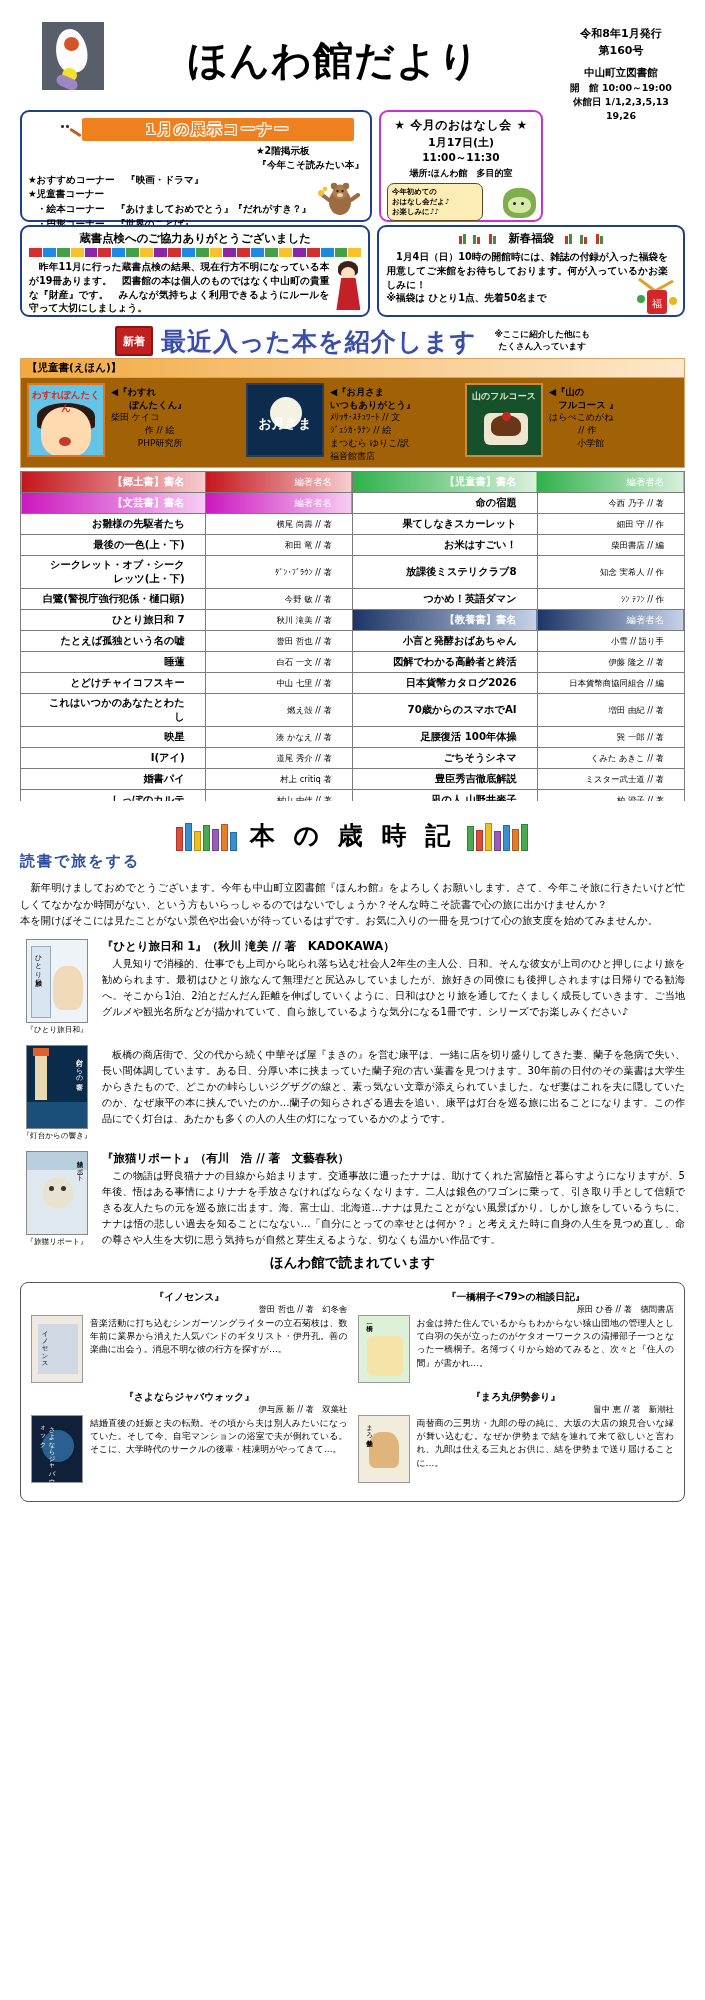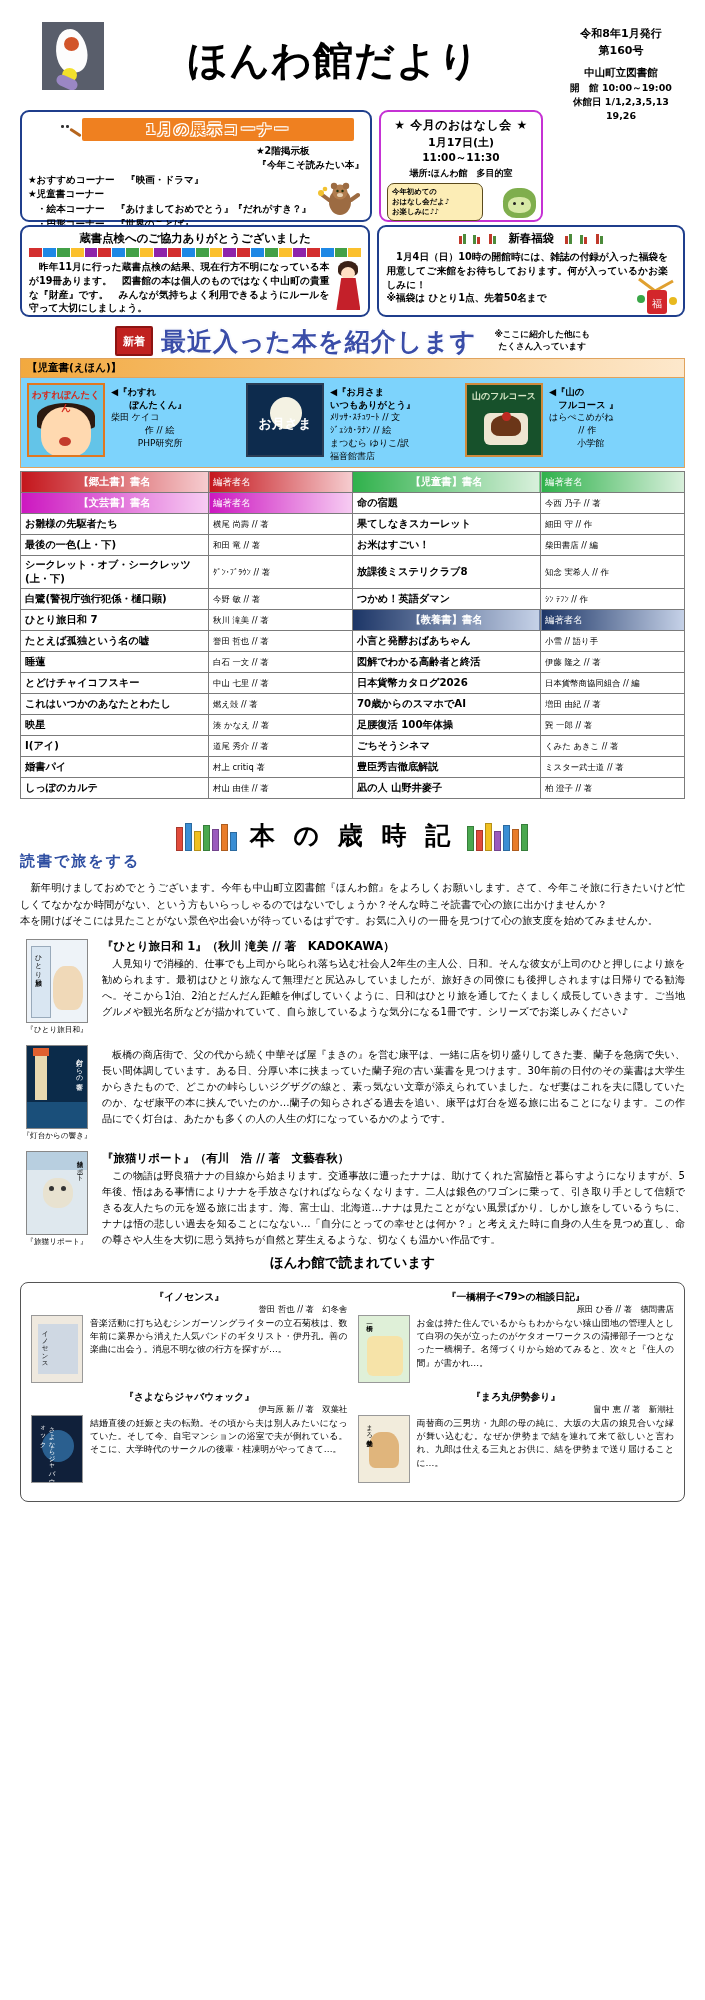--- a/index.html
+++ b/index.html
@@ -116,21 +116,21 @@
     text-shadow:-1px -1px 0 #fff,1px -1px 0 #fff,-1px 1px 0 #fff,1px 1px 0 #fff,0 0 2px #8e9fe0;
   }
   .newnote{font-size:8.6px;line-height:1.35;font-weight:bold;text-align:center;margin-left:10px;}
 
   
   .pbwrap{border:1px solid #e0a35e;box-sizing:border-box;}
   .pbhead{
     background:linear-gradient(to right,#f2a93f,#fde8cc);
     font-size:10.5px;font-weight:bold;padding:2px 6px;border-bottom:1px solid #e0a35e;
   }
-  .pbrow{display:flex;padding:5px 4px 5px 6px;gap:4px;align-items:flex-start;background:#7dd3fc;}
+  .pbrow{display:flex;padding:5px 4px 5px 6px;gap:4px;align-items:flex-start;background:#a16207;}
   .pbitem{display:flex;gap:6px;width:33.2%;align-items:flex-start;}
   .cover{width:78px;height:74px;flex:0 0 auto;border:2px solid #d08a3c;box-sizing:border-box;position:relative;overflow:hidden;}
   .cover.c1{background:#63c4e8;border-color:#e0771f;}
   .cover.c2{background:#0d2b4d;border-color:#2b3d55;}
   .cover.c3{background:#17512b;border-color:#d08a3c;}
   .cover .ct{position:absolute;left:0;right:0;top:5px;text-align:center;font-size:9px;font-weight:bold;}
   .c1 .ct{color:#d42b1e;top:4px;font-size:9.5px;}
   .c2 .ct{color:#fff;top:30px;font-size:13px;}
   .c3 .ct{color:#d8e8c8;top:5px;font-size:9px;}
   .c1 .kid{position:absolute;left:12px;top:22px;width:50px;height:50px;background:#ffd9b0;border-radius:46% 46% 40% 40%;}
@@ -139,21 +139,21 @@
   .c2 .moon{position:absolute;left:22px;top:12px;width:32px;height:32px;border-radius:50%;background:#f4f2e3;}
   .c3 .plate{position:absolute;left:17px;top:28px;width:44px;height:32px;background:#efe6d2;border-radius:6px;}
   .c3 .cake{position:absolute;left:24px;top:30px;width:30px;height:21px;background:#6b3618;border-radius:50% 50% 30% 30%;}
   .c3 .cherry{position:absolute;left:35px;top:27px;width:9px;height:9px;background:#c02a22;border-radius:50%;}
   .pbtxt{font-size:9.3px;line-height:1.42;font-weight:bold;padding-top:2px;}
   .pbtitle{font-weight:bold;}
   .pbauth{font-weight:normal;font-size:9px;}
 
   
   table.bk{border-collapse:collapse;width:100%;margin-top:3px;table-layout:fixed;}
-  table.bk td{border:1px solid #7b7b7b;padding:2px 4px;vertical-align:middle;height:16px;}
+  table.bk td{border:1px solid #7b7b7b;padding:2px 20px;vertical-align:middle;height:16px;text-align:right;}
   .t-name{width:28.5%;font-size:10.2px;font-weight:bold;}
   .t-auth{width:21.5%;font-size:8.4px;}
   .hd{font-weight:bold;text-align:center;font-size:10.3px;}
   .hd-red{background:linear-gradient(to right,#c4161c,#f6cdd0);color:#fff;}
   .hd-red2{background:linear-gradient(to right,#c4161c,#f6cdd0);color:#fff;font-size:9.4px;text-align:left;padding-left:4px;}
   .hd-grn{background:linear-gradient(to right,#2fb14b,#d9f0dc);color:#fff;}
   .hd-grn2{background:linear-gradient(to right,#2fb14b,#d9f0dc);color:#fff;font-size:9.4px;text-align:left;padding-left:4px;}
   .hd-mag{background:linear-gradient(to right,#cc17c0,#f7cdf3);color:#fff;}
   .hd-mag2{background:linear-gradient(to right,#cc17c0,#f7cdf3);color:#fff;font-size:9.4px;text-align:left;padding-left:4px;}
   .hd-blu{background:linear-gradient(to right,#1c3566,#c6d2e8);color:#fff;}

